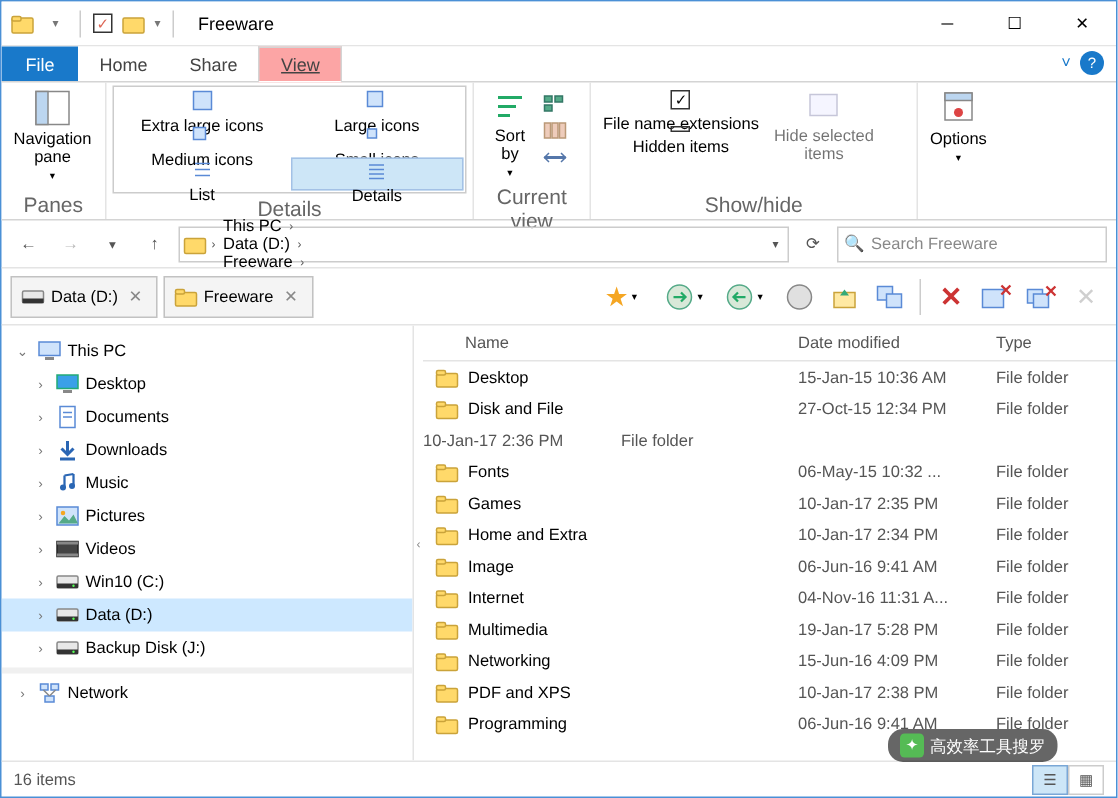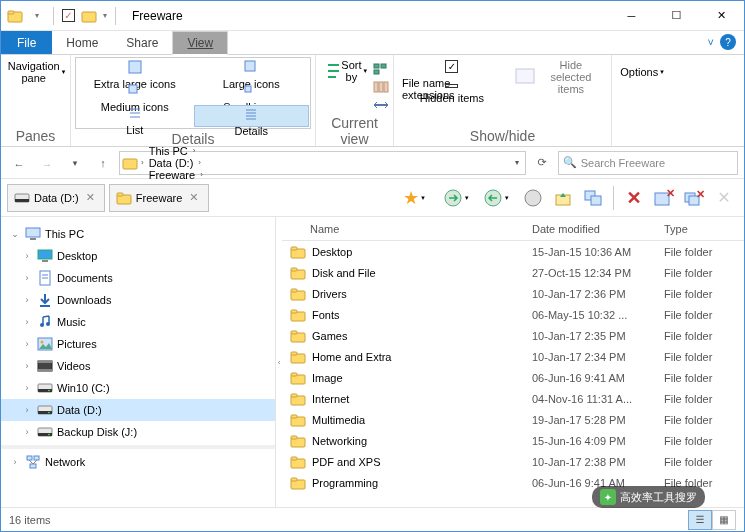--- a/index.html
+++ b/index.html
@@ -8,28 +8,28 @@
 .titlebar { height: 30px; display: flex; align-items: center; background: #fff; border-bottom: 1px solid #e4e4e4; }
 .titlebar-left { display: flex; align-items: center; gap: 6px; padding: 0 6px; }
 .qat-sep { width: 1px; height: 18px; background: #ccc; margin: 0 2px; }
 .titlebar-title { flex: 1; padding-left: 8px; font-size: 12px; }
 .win-controls { display: flex; }
 .win-btn { width: 45px; height: 30px; display: flex; align-items: center; justify-content: center; cursor: default; }
 
 .menubar { height: 24px; display: flex; align-items: stretch; background: #fff; border-bottom: 1px solid #d4d4d4; position: relative; }
 .file-btn { background: #1979ca; color: #fff; padding: 0 16px; display: flex; align-items: center; font-size: 12px; }
 .tab-btn { padding: 0 14px; display: flex; align-items: center; font-size: 12px; color: #444; }
-.tab-btn.sel { border: 1px solid #d4d4d4; border-bottom: 1px solid #fff; background: #a3a3a3; margin-bottom: -1px; text-decoration: underline; }
+.tab-btn.sel { border: 1px solid #d4d4d4; border-bottom: 1px solid #fff; background: #fca5a5; margin-bottom: -1px; text-decoration: underline; }
 .menubar-right { position: absolute; right: 8px; top: 3px; display: flex; gap: 6px; align-items: center; }
 
 .ribbon { height: 92px; background: #fff; display: flex; border-bottom: 1px solid #d4d4d4; }
 .rib-group { border-right: 1px solid #e4e4e4; display: flex; flex-direction: column; padding: 2px 4px 0; }
 .rib-body { flex: 1; display: flex; align-items: flex-start; gap: 2px; }
 .rib-label { text-align: center; font-size: 14px; color: #666; padding: 2px 0; }
-.rib-vbtn { display: flex; flex-direction: row; align-items: center; justify-content: center; padding: 2px 4px; gap: 2px; min-width: 40px; }
+.rib-vbtn { display: flex; flex-direction: column; align-items: center; justify-content: center; padding: 2px 4px; gap: 2px; min-width: 40px; }
 .rib-vbtn-lab { text-align: center; font-size: 11px; line-height: 12px; }
 .rib-small { display: flex; align-items: center; gap: 4px; padding: 1px 4px; height: 22px; flex-direction: column; }
 .rib-small.sel { border: 1px solid #a3c1e6; background: #cde6f7; }
 .icon16 { width: 16px; height: 16px; display: inline-flex; align-items: center; justify-content: center; }
 .chk { width: 13px; height: 13px; border: 1px solid #333; display: inline-flex; align-items: center; justify-content: center; font-size: 10px; }
 
 .addrbar { height: 32px; display: flex; align-items: center; gap: 4px; padding: 3px 6px; border-bottom: 1px solid #e4e4e4; }
 .nav-arrow { width: 24px; height: 24px; display: flex; align-items: center; justify-content: center; color: #555; }
 .nav-arrow.dis { color: #bbb; }
 .addr-box { flex: 1; height: 24px; border: 1px solid #ccc; display: flex; align-items: center; padding: 0 2px; }
@@ -547,29 +547,20 @@
                 <rect x="1" y="4" width="14" height="9" rx="1" fill="#ffd96a" stroke="#caa33a"></rect>
                 <rect x="1" y="2" width="6" height="3" rx="1" fill="#ffd96a" stroke="#caa33a"></rect>
               </svg>
             </span>
             <span>Disk and File</span>
           </div>
           <div class="c-date">27-Oct-15 12:34 PM</div>
           <div class="c-type">File folder</div>
         </div>
         <div class="fl-row">
-          <div class="c-name">
-            <span class="icon16">
-              <svg width="16" height="14">
-                <rect x="1" y="4" width="14" height="9" rx="1" fill="#ffd96a" stroke="#caa33a"></rect>
-                <rect x="1" y="2" width="6" height="3" rx="1" fill="#ffd96a" stroke="#caa33a"></rect>
-              </svg>
-            </span>
-            <span>Drivers</span>
-          </div>
           <div class="c-date">10-Jan-17 2:36 PM</div>
           <div class="c-type">File folder</div>
         </div>
         <div class="fl-row">
           <div class="c-name">
             <span class="icon16">
               <svg width="16" height="14">
                 <rect x="1" y="4" width="14" height="9" rx="1" fill="#ffd96a" stroke="#caa33a"></rect>
                 <rect x="1" y="2" width="6" height="3" rx="1" fill="#ffd96a" stroke="#caa33a"></rect>
               </svg>

